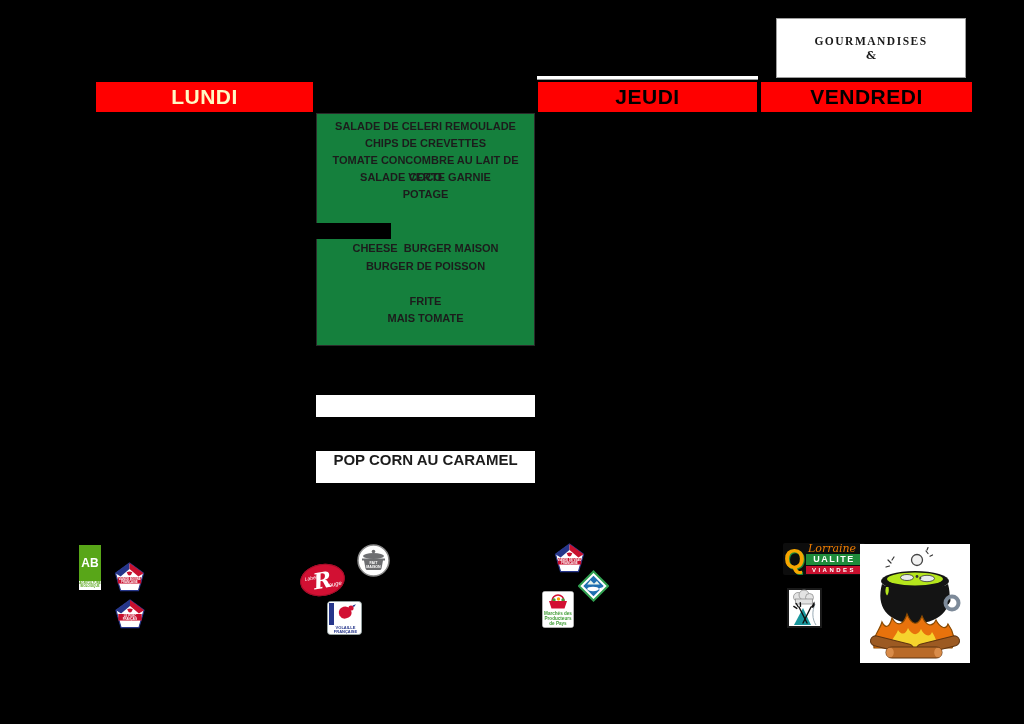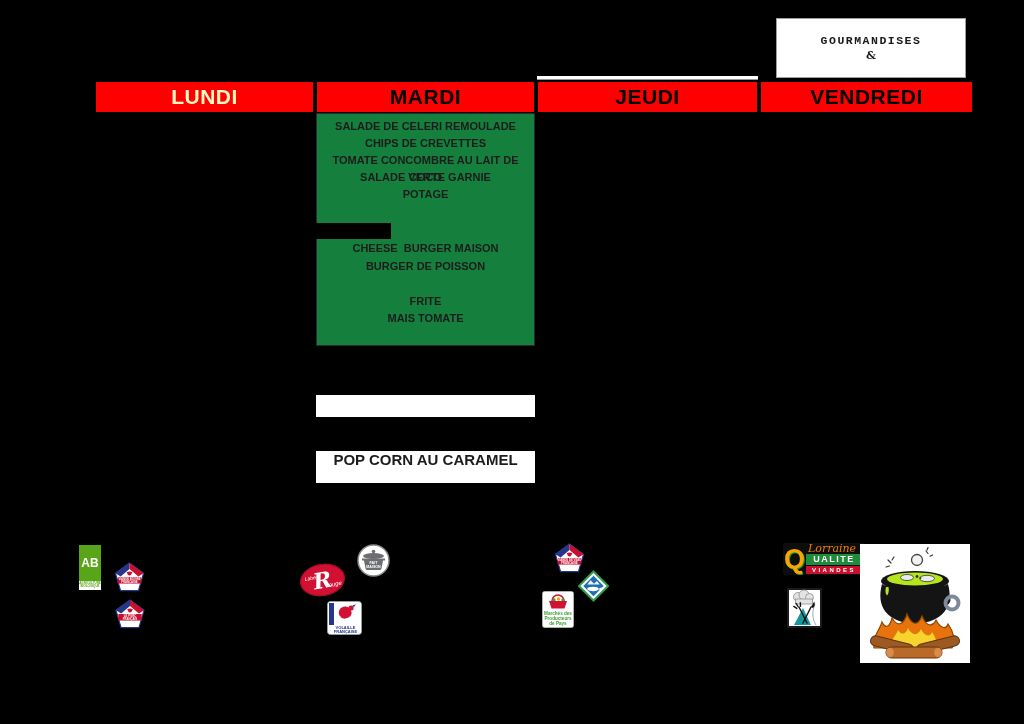--- a/index.html
+++ b/index.html
@@ -4,21 +4,21 @@
 <style>
   html,body{margin:0;padding:0;background:#000;}
   .stage{position:relative;width:1024px;height:724px;background:#000;overflow:hidden;
          font-family:"Liberation Sans",sans-serif;}
   .abs{position:absolute;}
 
   
   .gourmandises{left:776px;top:18px;width:190px;height:60px;background:#fff;
     border:1px solid #9e9e9e;box-sizing:border-box;display:flex;flex-direction:column;
     align-items:center;justify-content:center;gap:2px;}
-  .gourm-line{font-family:Liberation Mono, monospace;font-weight:700;font-size:11.5px;
+  .gourm-line{font-family:Liberation Serif, serif;font-weight:700;font-size:11.5px;
     letter-spacing:1.5px;color:#1a1a1a;}
   .gourm-amp{font-family:"DejaVu Serif",serif;font-weight:700;font-size:11px;color:#1a1a1a;}
 
   
   .jeudi-strip{left:537px;top:76px;width:221px;height:4px;background:#fff;
     border-bottom:1px solid #999;box-sizing:border-box;}
 
   
   .day-header{top:81px;height:32px;background:#FF0000;color:#000;border:1px solid #000;
     box-sizing:border-box;display:flex;align-items:center;justify-content:center;
@@ -90,21 +90,20 @@
 <div class="stage">
 
   <div class="abs gourmandises">
     <div class="gourm-line">GOURMANDISES</div>
     <div class="gourm-amp">&amp;</div>
   </div>
 
   <div class="abs jeudi-strip"></div>
 
   <div class="abs day-header h-lundi" style="background: rgb(255, 0, 0); color: #fef9c3;">LUNDI</div>
-  <div class="abs day-header h-mardi" style="background: rgb(255, 0, 0); color: rgb(0, 0, 0);">MARDI</div>
   <div class="abs day-header h-vendredi" style="background: rgb(255, 0, 0); color: rgb(0, 0, 0);">VENDREDI</div>
   <div class="abs day-header h-jeudi" style="background: rgb(255, 0, 0); color: rgb(0, 0, 0);">JEUDI</div>
 
   <div class="abs mardi-box">
     <div class="menu-block entrees">
       <div class="menu-line">SALADE DE CELERI REMOULADE</div>
       <div class="menu-line">CHIPS DE CREVETTES</div>
       <div class="menu-line">TOMATE CONCOMBRE AU LAIT DE COCO</div>
       <div class="menu-line">SALADE VERTE GARNIE</div>
       <div class="menu-line">POTAGE</div>

